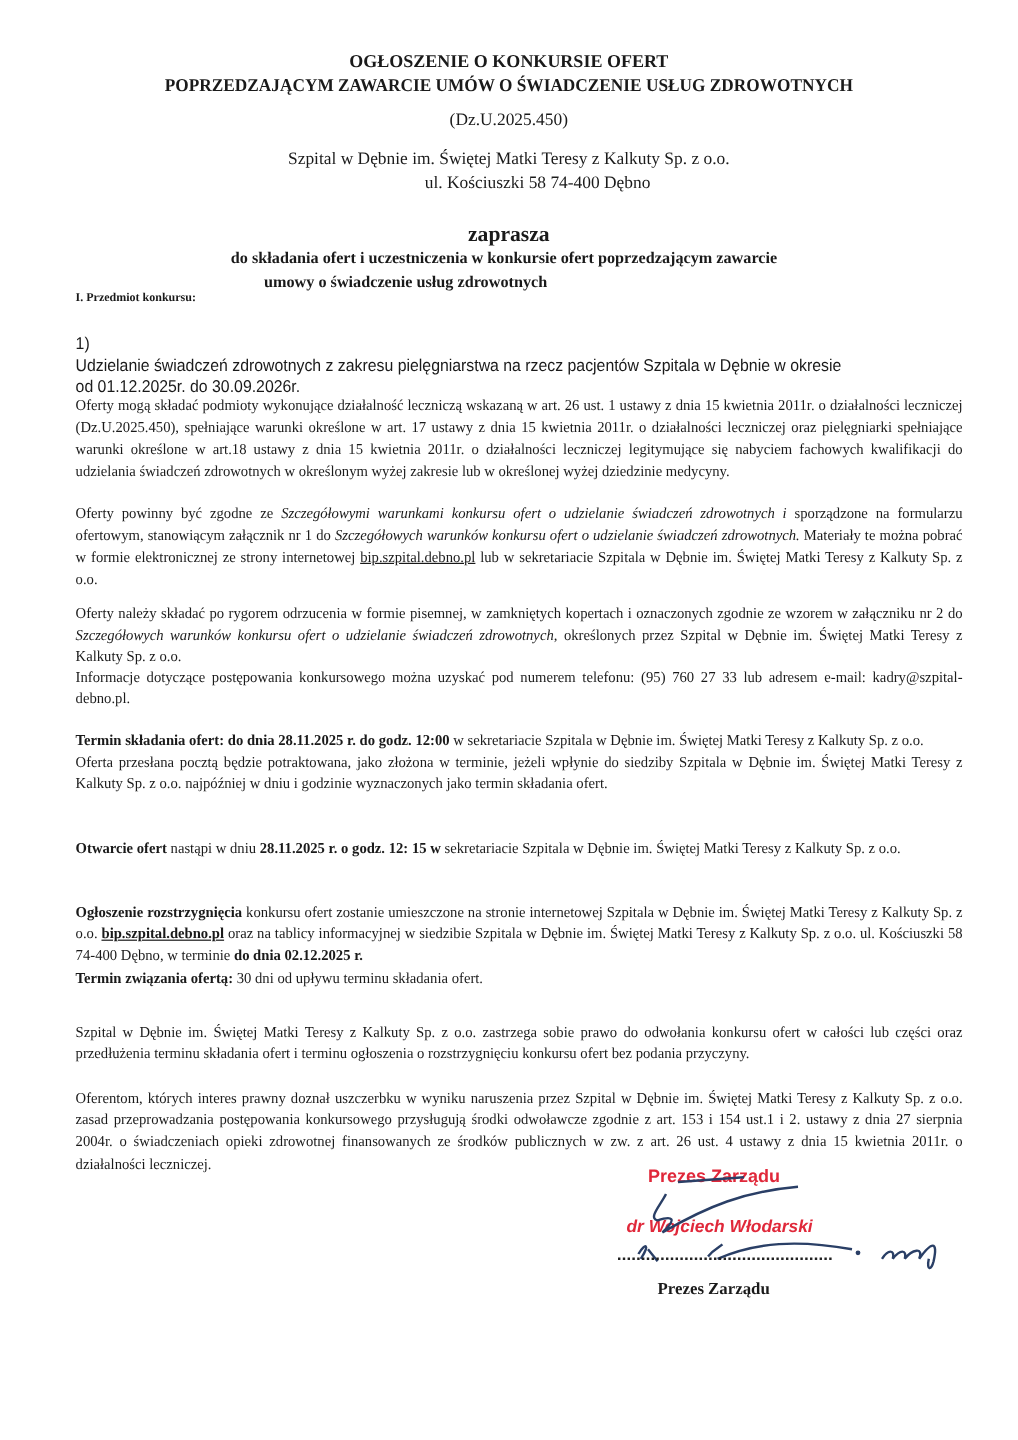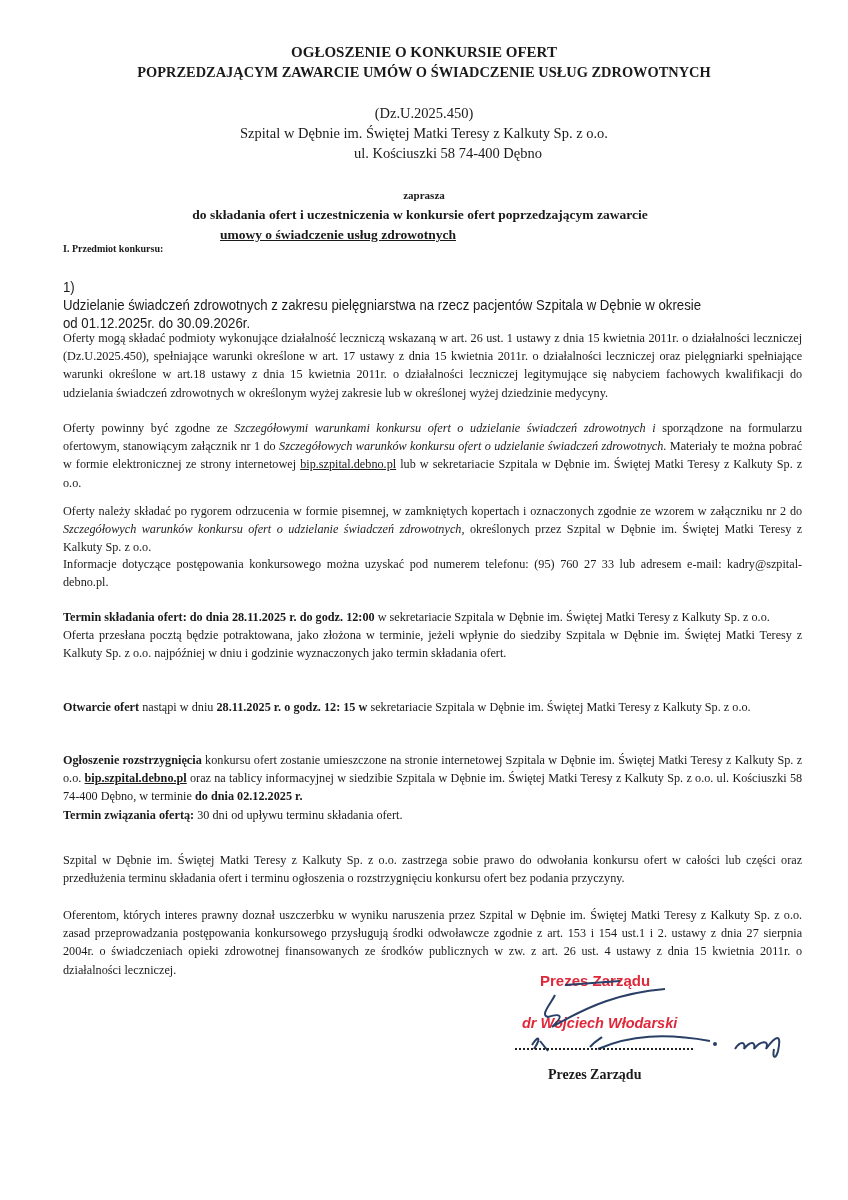--- a/index.html
+++ b/index.html
@@ -24,27 +24,27 @@
              color: #e0283a; }
     .sigline { position: absolute; left: 515px; top: 1048px; width: 178px; border-bottom: 2px dotted #222; }
   </style>
 </head>
 <body>
 
 <div class="page">
 
   <div class="abs center hdr-bold" style="left:0; width:848px; top:42px;">OGŁOSZENIE O KONKURSIE OFERT</div>
   <div class="abs center hdr-bold" style="left:0; width:848px; top:62px; transform:scaleX(0.96); transform-origin:center top;">POPRZEDZAJĄCYM ZAWARCIE UMÓW O ŚWIADCZENIE USŁUG ZDROWOTNYCH</div>
-  <div class="abs center hdr-norm" style="left:0; width:848px; top:103px;">(Dz.U.2025.450)</div>
+  <div class="abs center hdr-norm" style="left:0; width:848px; top:90px;">(Dz.U.2025.450)</div>
   <div class="abs center hdr-norm" style="left:0; width:848px; top:123px;">Szpital w Dębnie im. Świętej Matki Teresy z Kalkuty Sp. z o.o.</div>
   <div class="abs center hdr-norm" style="left:0; width:848px; top:143px;padding-left:24px;">ul. Kościuszki 58 74-400 Dębno</div>
 
-  <div class="abs center b" style="left:0; width:848px; top:186px; font-size:11px; line-height:18px;">zaprasza</div>
+  <div class="abs center b" style="left:0; width:848px; top:186px; font-size:18px; line-height:18px;">zaprasza</div>
   <div class="abs center b" style="left:0; width:840px; top:206px; font-size:13.5px; line-height:18px;">do składania ofert i uczestniczenia w konkursie ofert poprzedzającym zawarcie</div>
-  <div class="abs center b" style="left:0; width:676px; top:226px; font-size:13.5px; line-height:18px;text-decoration:underline;">umowy o świadczenie usług zdrowotnych</div>
+  <div class="abs center b" style="left:0; width:676px; top:226px; font-size:13.5px; line-height:18px;">umowy o świadczenie usług zdrowotnych</div>
 
   <div class="abs b" style="left:63px; top:240px; font-size:10px; line-height:18px;">I. Przedmiot konkursu:</div>
 
   <div class="item" style="top:278px;">
     <span class="num">1)</span><span class="txt"><span>Udzielanie świadczeń zdrowotnych z zakresu pielęgniarstwa na rzecz pacjentów Szpitala w Dębnie w okresie</span><br><span>od 01.12.2025r. do 30.09.2026r.</span></span>
   </div>
 
   <div class="para" style="top:329px;">
     <p>Oferty mogą składać podmioty wykonujące działalność leczniczą wskazaną w art. 26 ust. 1 ustawy z dnia 15 kwietnia 2011r. o działalności leczniczej (Dz.U.2025.450), spełniające warunki określone w art. 17 ustawy z dnia 15 kwietnia 2011r. o działalności leczniczej oraz pielęgniarki spełniające warunki określone w art.18 ustawy z dnia 15 kwietnia 2011r. o działalności leczniczej legitymujące się nabyciem fachowych kwalifikacji do udzielania świadczeń zdrowotnych w określonym wyżej zakresie lub w określonej wyżej dziedzinie medycyny.</p>
   </div>

